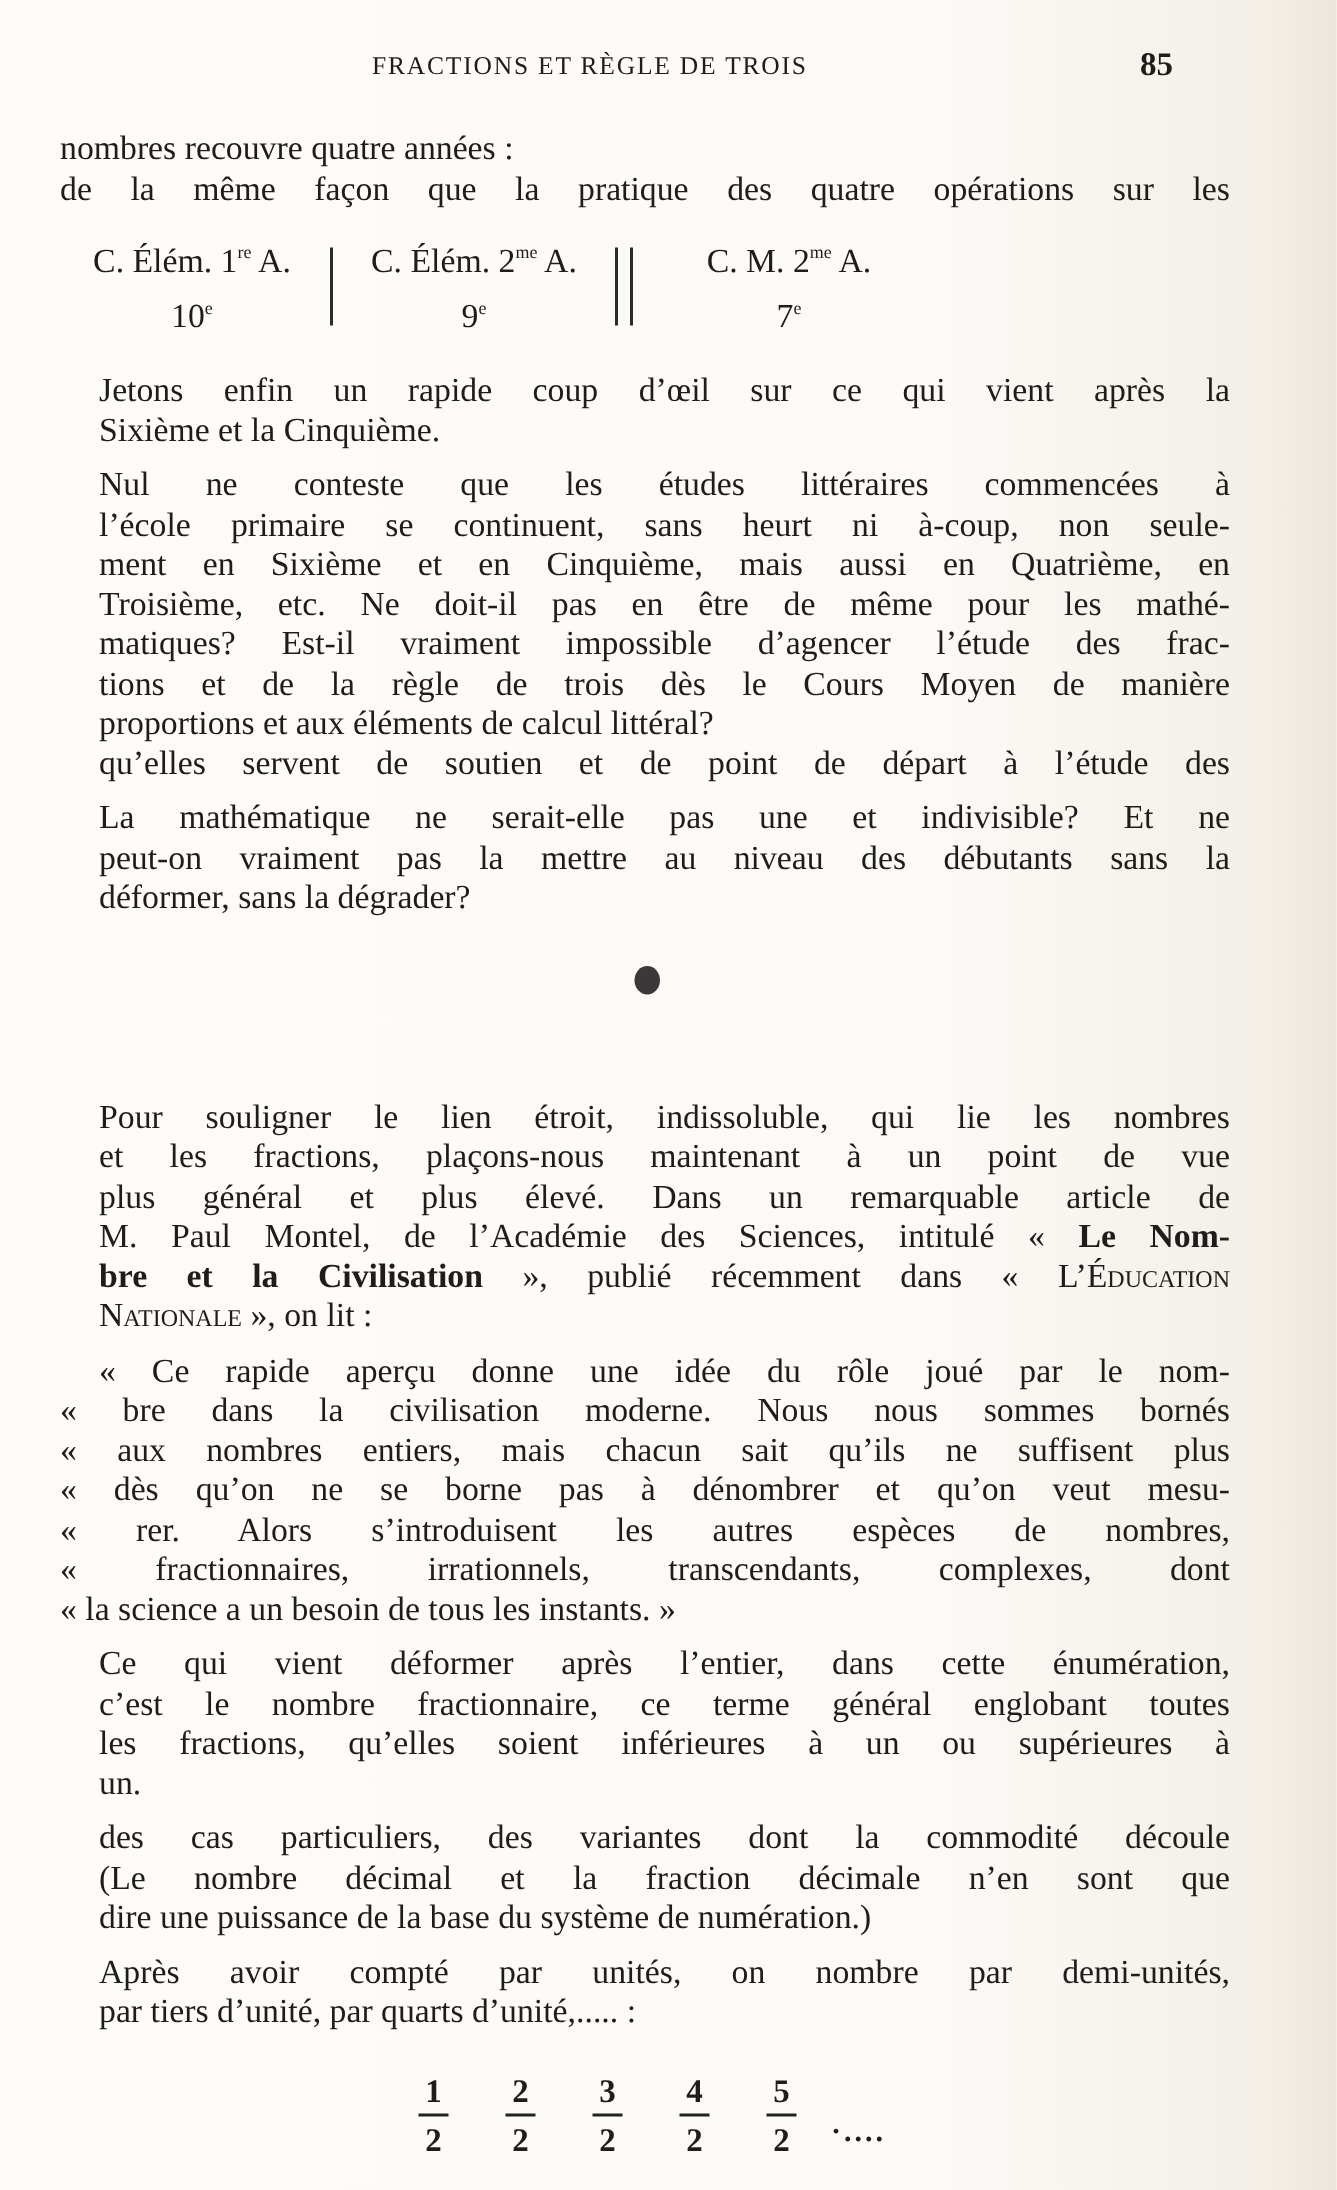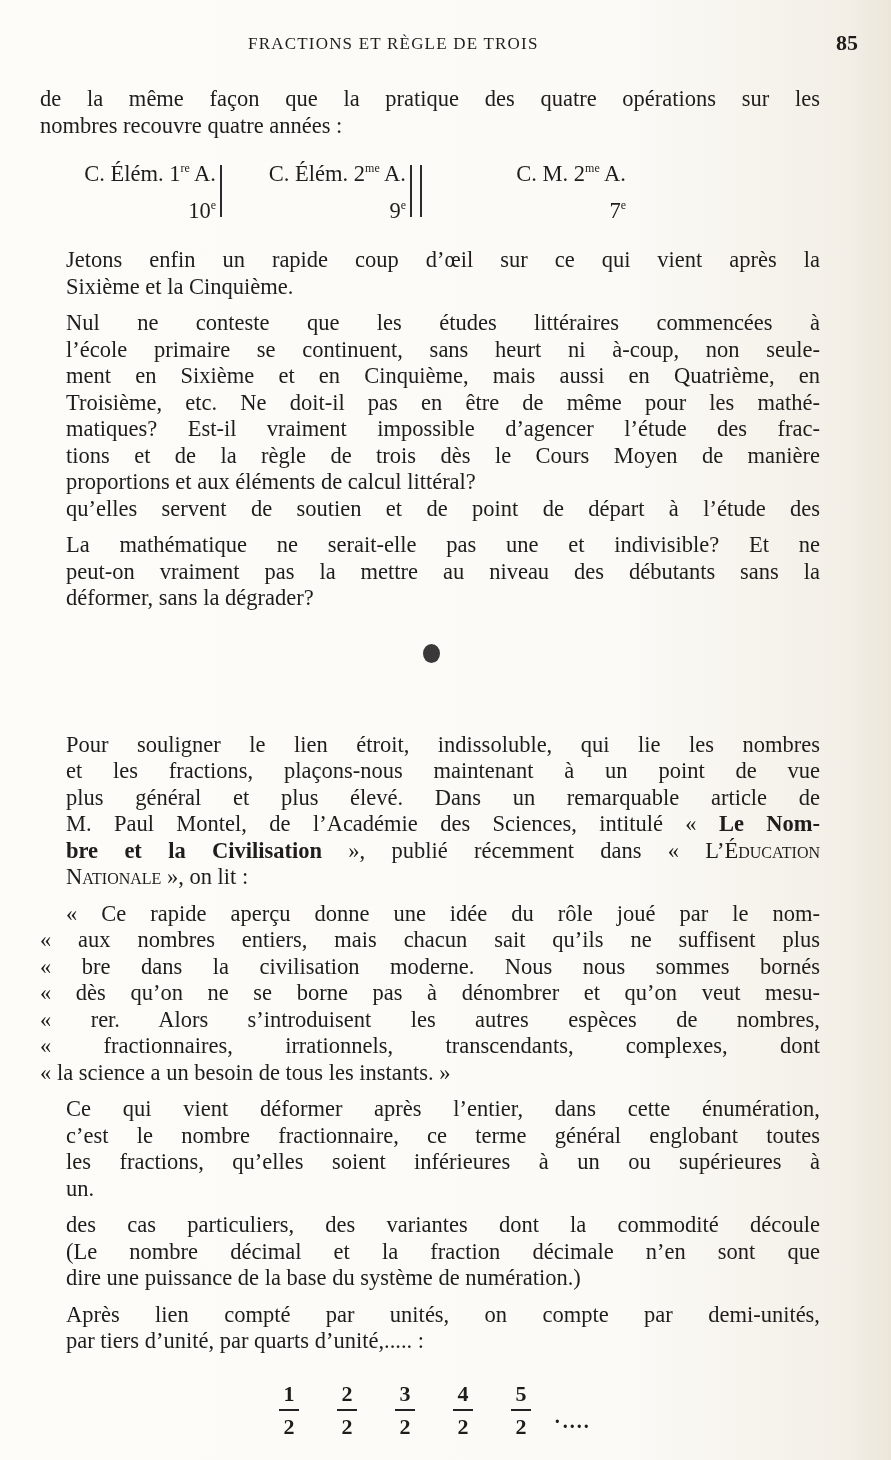--- a/index.html
+++ b/index.html
@@ -7,28 +7,28 @@
     width: 891px; height: 1460px; overflow: hidden;
     background: #fbfaf6;
     font-family: "Liberation Serif", "DejaVu Serif", serif;
     color: #1f1d1b;
     position: relative;
   }
   .page { position: absolute; left: 0; top: 0; width: 891px; height: 1460px;
     background: linear-gradient(90deg, #fdfcf9 0%, #fbfaf6 70%, #f3efe7 95%, #ece6da 100%); }
   .running-head { position: absolute; top: 30px; left: 0; width: 787px; height: 30px; }
   .running-title { position: absolute; left: 248px; top: 4px; font-size: 17px; letter-spacing: 1.2px; font-variant: small-caps; text-transform: uppercase; }
-  .page-number { position: absolute; left: 836px; top: 0px; font-size: 22px; font-weight: bold; }
+  .page-number { position: absolute; left: 760px; top: 0px; font-size: 22px; font-weight: bold; }
   .body { position: absolute; left: 40px; top: 86px; width: 780px; font-size: 22.5px; line-height: 26.5px; }
   p { margin: 0 0 10px 0; text-align: justify; }
   p.indent { text-indent: 26px; }
   .line { display: block; text-align-last: justify; }
   .line.last { text-align-last: left; }
   .grade-row { display: flex; margin: 22px 0 24px 0; font-size: 22.5px; line-height: 25px; }
-  .grade-cell { text-align: right; position: relative; }
+  .grade-cell { text-align: center; position: relative; }
   .grade-cell .lvl { display: block; }
   .grade-cell .cls { display: block; margin-top: 12px; }
   .sep { width: 2px; background: #2b2b2b; margin: 4px 4px 6px 4px; }
   sup { font-size: 12px; vertical-align: 9px; line-height: 0; }
   .bullet-wrap { height: 110px; position: relative; }
   .bullet { position: absolute; left: 383px; top: 22px; width: 17px; height: 19px; border-radius: 50%; background: #3a3838; }
   .bold { font-weight: bold; }
   .sc { font-variant: small-caps; }
   .quote p { margin-bottom: 10px; }
   .fractions { display: flex; position: absolute; left: 278px; top: 1381px; }
@@ -42,22 +42,22 @@
 <div class="page">
 
   <div class="running-head">
     <span class="running-title">FRACTIONS ET RÈGLE DE TROIS</span>
     <span class="page-number">85</span>
   </div>
 
   <div class="body">
 
     <p>
+      <span class="line last">nombres recouvre quatre années :</span>
       <span class="line">de la même façon que la pratique des quatre opérations sur les</span>
-      <span class="line last">nombres recouvre quatre années :</span>
     </p>
 
     <div class="grade-row">
       <div class="grade-cell" style="width:176px">
         <span class="lvl"><span>C. Élém. 1</span><sup>re</sup><span> A.</span></span>
         <span class="cls"><span>10</span><sup>e</sup></span>
       </div>
       <div class="sep"></div>
       <div class="grade-cell" style="width:180px">
         <span class="lvl"><span>C. Élém. 2</span><sup>me</sup><span> A.</span></span>
@@ -102,22 +102,22 @@
       <span class="line">et les fractions, plaçons-nous maintenant à un point de vue</span>
       <span class="line">plus général et plus élevé. Dans un remarquable article de</span>
       <span class="line"><span>M. Paul Montel, de l’Académie des Sciences, intitulé « </span><span class="bold">Le Nom-</span></span>
       <span class="line"><span class="bold">bre et la Civilisation</span><span> », publié récemment dans « </span><span class="sc">L’Éducation</span></span>
       <span class="line last"><span class="sc">Nationale</span><span> », on lit :</span></span>
     </p>
 
     <div class="quote">
       <p>
         <span class="line" style="padding-left:26px">« Ce rapide aperçu donne une idée du rôle joué par le nom-</span>
+        <span class="line">« bre dans la civilisation moderne. Nous nous sommes bornés</span>
         <span class="line">« aux nombres entiers, mais chacun sait qu’ils ne suffisent plus</span>
-        <span class="line">« bre dans la civilisation moderne. Nous nous sommes bornés</span>
         <span class="line">« dès qu’on ne se borne pas à dénombrer et qu’on veut mesu-</span>
         <span class="line">« rer. Alors s’introduisent les autres espèces de nombres,</span>
         <span class="line">« fractionnaires, irrationnels, transcendants, complexes, dont</span>
         <span class="line last">« la science a un besoin de tous les instants. »</span>
       </p>
     </div>
 
     <p class="indent">
       <span class="line">Ce qui vient déformer après l’entier, dans cette énumération,</span>
       <span class="line">c’est le nombre fractionnaire, ce terme général englobant toutes</span>
@@ -125,21 +125,21 @@
       <span class="line last">un.</span>
     </p>
 
     <p class="indent">
       <span class="line">des cas particuliers, des variantes dont la commodité découle</span>
       <span class="line">(Le nombre décimal et la fraction décimale n’en sont que</span>
       <span class="line last">dire une puissance de la base du système de numération.)</span>
     </p>
 
     <p class="indent">
-      <span class="line">Après lien compté par unités, on compte par demi-unités,</span>
+      <span class="line">Après avoir compté par unités, on nombre par demi-unités,</span>
       <span class="line last">par tiers d’unité, par quarts d’unité,..... :</span>
     </p>
   </div>
 
   <div class="fractions">
     <div class="frac">
         <span>1</span>
         <span class="bar"></span>
         <span>2</span>
       </div>

